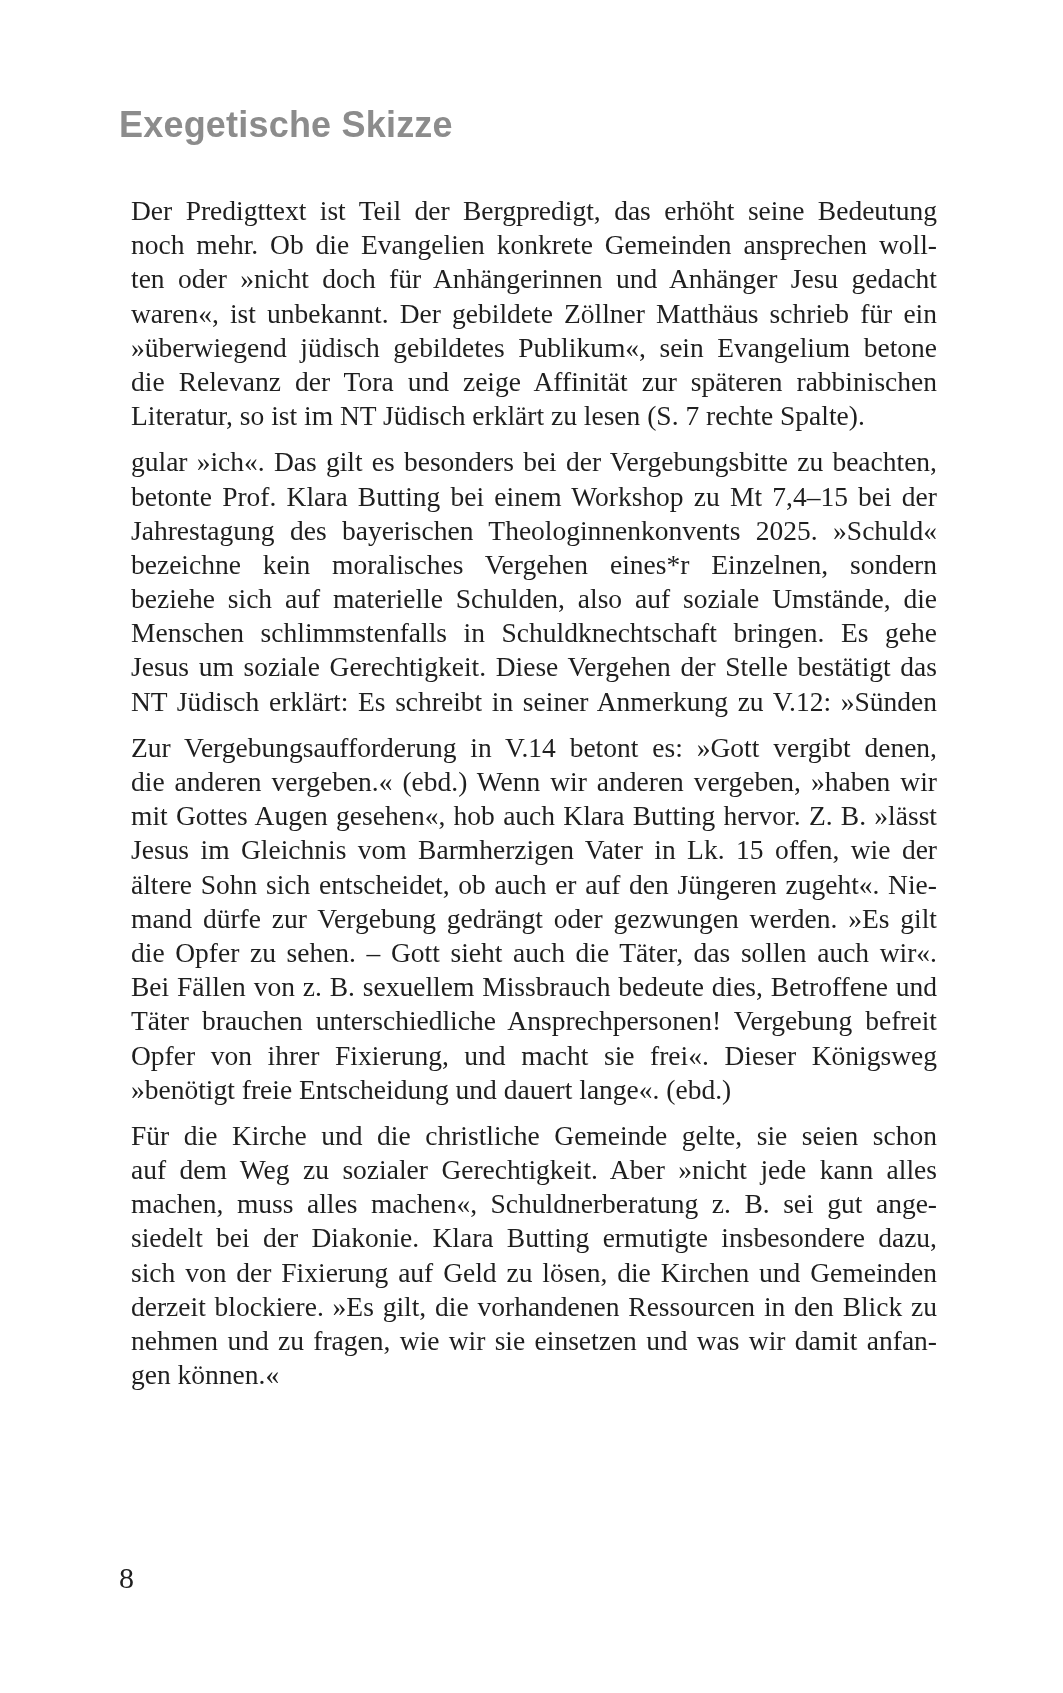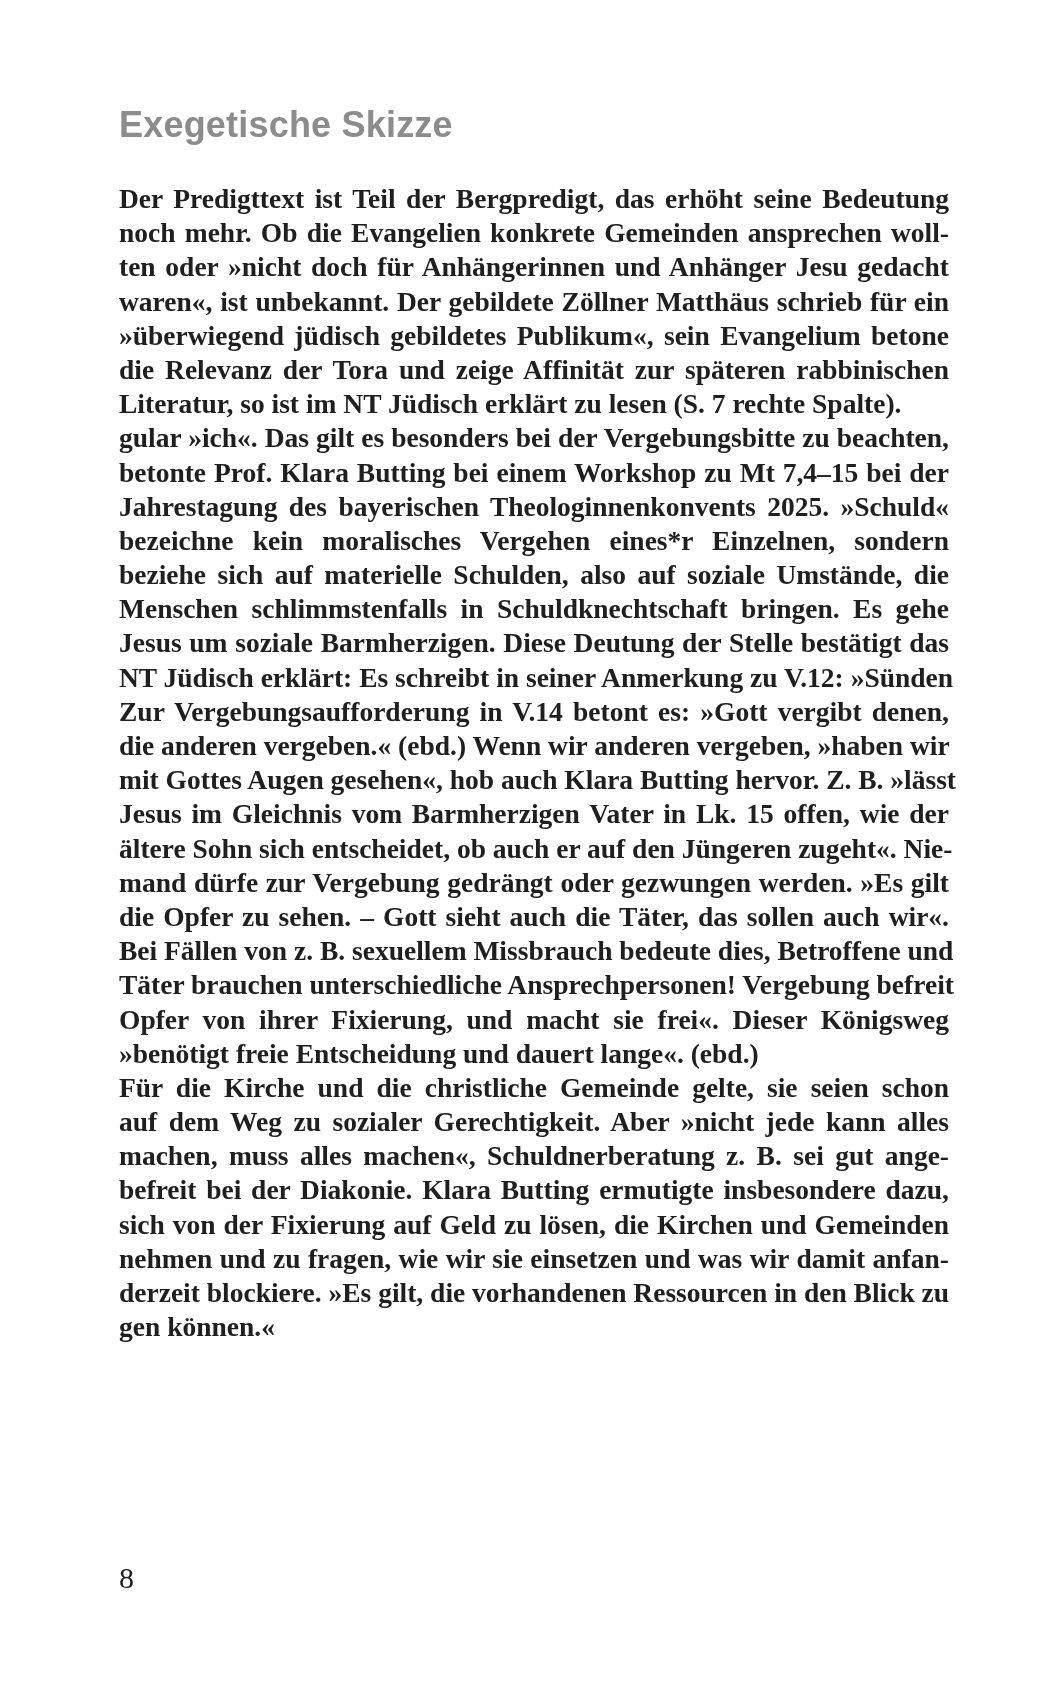--- a/index.html
+++ b/index.html
@@ -26,23 +26,22 @@
     letter-spacing: 0.2px;
     color: #8c8c8c;
   }
   .textblock {
     position: absolute;
     left: 119px;
     top: 182px;
     width: 830px;
   }
   .para {
-    margin: 0;
+    margin: 12px;
     padding: 0;
-    font-weight: bold;
   }
   .ln {
     font-family: "Liberation Serif", serif;
     font-size: 27.5px;
     line-height: 34.2px;
     height: 34.2px;
     color: #1f1f1f;
     text-align: justify;
     text-align-last: justify;
     white-space: nowrap;
@@ -80,21 +79,21 @@
       <div class="ln end">Literatur, so ist im NT Jüdisch erklärt zu lesen (S. 7 rechte Spalte).</div>
     </div>
 
     <div class="para">
       <div class="ln">gular »ich«. Das gilt es besonders bei der Vergebungsbitte zu beachten,</div>
       <div class="ln">betonte Prof. Klara Butting bei einem Workshop zu Mt 7,4–15 bei der</div>
       <div class="ln">Jahrestagung des bayerischen Theologinnenkonvents 2025. »Schuld«</div>
       <div class="ln">bezeichne kein moralisches Vergehen eines*r Einzelnen, sondern</div>
       <div class="ln">beziehe sich auf materielle Schulden, also auf soziale Umstände, die</div>
       <div class="ln">Menschen schlimmstenfalls in Schuldknechtschaft bringen. Es gehe</div>
-      <div class="ln">Jesus um soziale Barmherzigen. Diese Deutung der Stelle bestätigt das</div>
+      <div class="ln">Jesus um soziale Gerechtigkeit. Diese Vergehen der Stelle bestätigt das</div>
       <div class="ln">NT Jüdisch erklärt: Es schreibt in seiner Anmerkung zu V.12: »Sünden</div>
     </div>
 
     <div class="para">
       <div class="ln">Zur Vergebungsaufforderung in V.14 betont es: »Gott vergibt denen,</div>
       <div class="ln">die anderen vergeben.« (ebd.) Wenn wir anderen vergeben, »haben wir</div>
       <div class="ln">mit Gottes Augen gesehen«, hob auch Klara Butting hervor. Z. B. »lässt</div>
       <div class="ln">Jesus im Gleichnis vom Barmherzigen Vater in Lk. 15 offen, wie der</div>
       <div class="ln">ältere Sohn sich entscheidet, ob auch er auf den Jüngeren zugeht«. Nie-</div>
       <div class="ln">mand dürfe zur Vergebung gedrängt oder gezwungen werden. »Es gilt</div>
@@ -102,24 +101,24 @@
       <div class="ln">Bei Fällen von z. B. sexuellem Missbrauch bedeute dies, Betroffene und</div>
       <div class="ln">Täter brauchen unterschiedliche Ansprechpersonen! Vergebung befreit</div>
       <div class="ln">Opfer von ihrer Fixierung, und macht sie frei«. Dieser Königsweg</div>
       <div class="ln end">»benötigt freie Entscheidung und dauert lange«. (ebd.)</div>
     </div>
 
     <div class="para">
       <div class="ln">Für die Kirche und die christliche Gemeinde gelte, sie seien schon</div>
       <div class="ln">auf dem Weg zu sozialer Gerechtigkeit. Aber »nicht jede kann alles</div>
       <div class="ln">machen, muss alles machen«, Schuldnerberatung z. B. sei gut ange-</div>
-      <div class="ln">befreit bei der Diakonie. Klara Butting ermutigte insbesondere dazu,</div>
+      <div class="ln">siedelt bei der Diakonie. Klara Butting ermutigte insbesondere dazu,</div>
       <div class="ln">sich von der Fixierung auf Geld zu lösen, die Kirchen und Gemeinden</div>
+      <div class="ln">derzeit blockiere. »Es gilt, die vorhandenen Ressourcen in den Blick zu</div>
       <div class="ln">nehmen und zu fragen, wie wir sie einsetzen und was wir damit anfan-</div>
-      <div class="ln">derzeit blockiere. »Es gilt, die vorhandenen Ressourcen in den Blick zu</div>
       <div class="ln end">gen können.«</div>
     </div>
 
   </div>
 
   <div class="pagenum">8</div>
 
 </div>
 
 </body></html>

